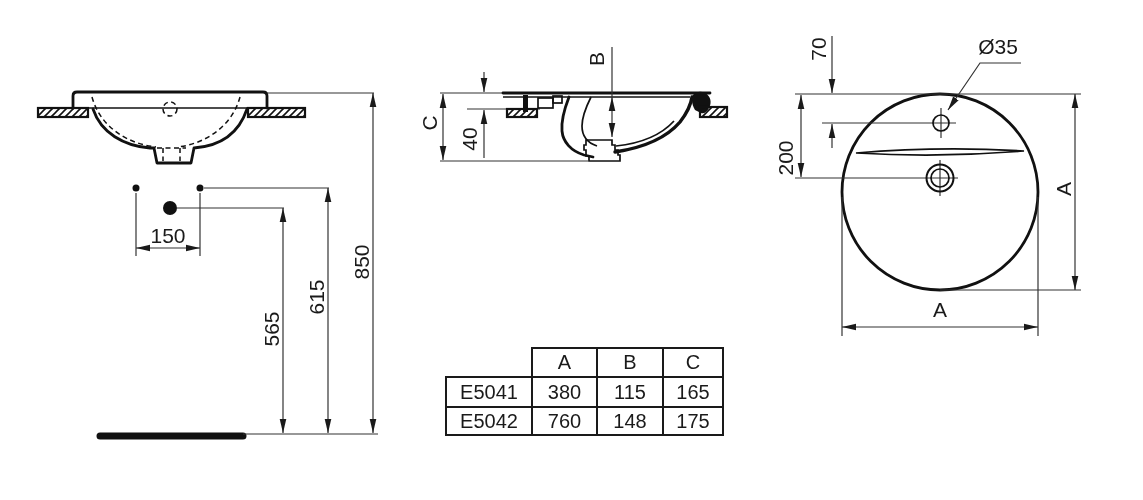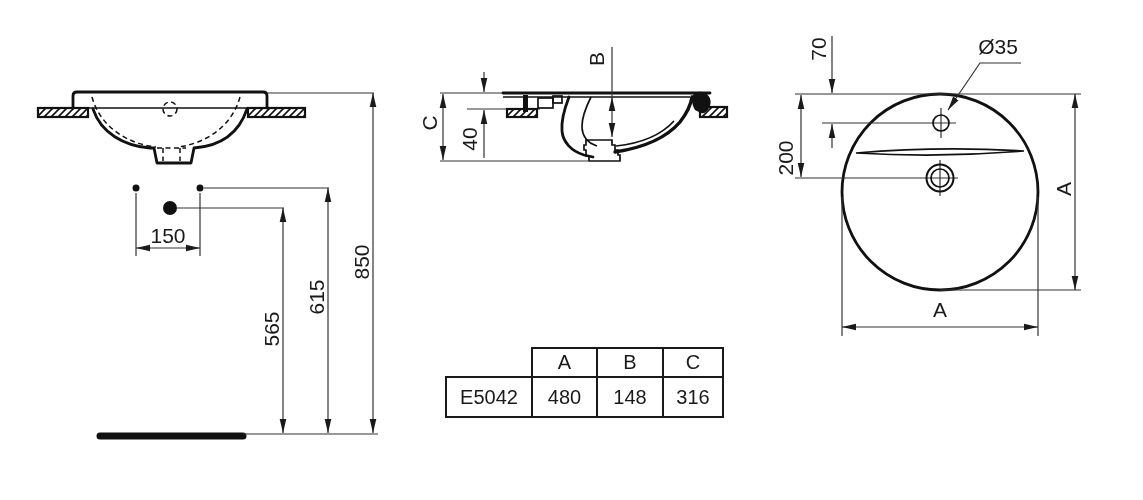--- a/index.html
+++ b/index.html
@@ -162,21 +162,27 @@
 
 
 <table class="spec-table">
   <tbody>
         <tr style="height:29px;">
     <td class="blank" style="width:85px;"></td>
     <td style="width:63px;">A</td>
     <td style="width:64px;">B</td>
     <td style="width:58px;">C</td>
   </tr>
-  <tr style="height:40px;">
+  <tr style="height:30px;">
+    <td>E5041</td>
+    <td>380</td>
+    <td>115</td>
+    <td>165</td>
+  </tr>
+  <tr style="height:28px;">
     <td>E5042</td>
-    <td>480</td>
+    <td>760</td>
     <td>148</td>
-    <td>316</td>
+    <td>175</td>
   </tr>
 </tbody>
     </table>
 </div>
 
 </body></html>

